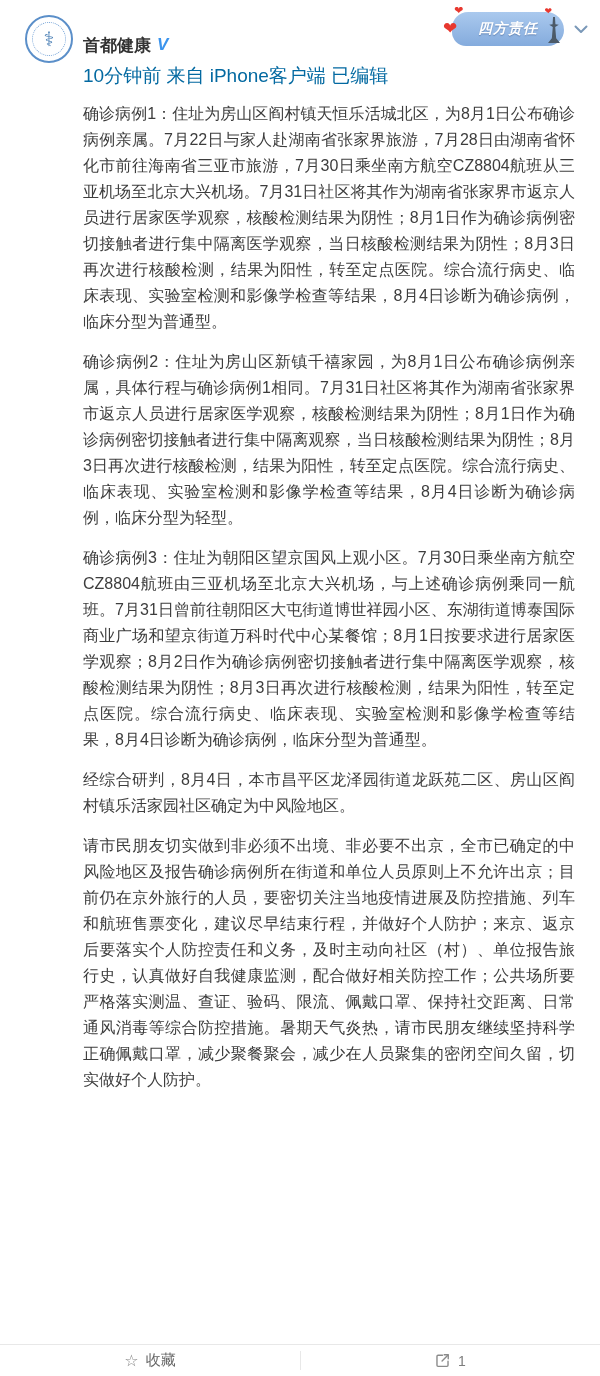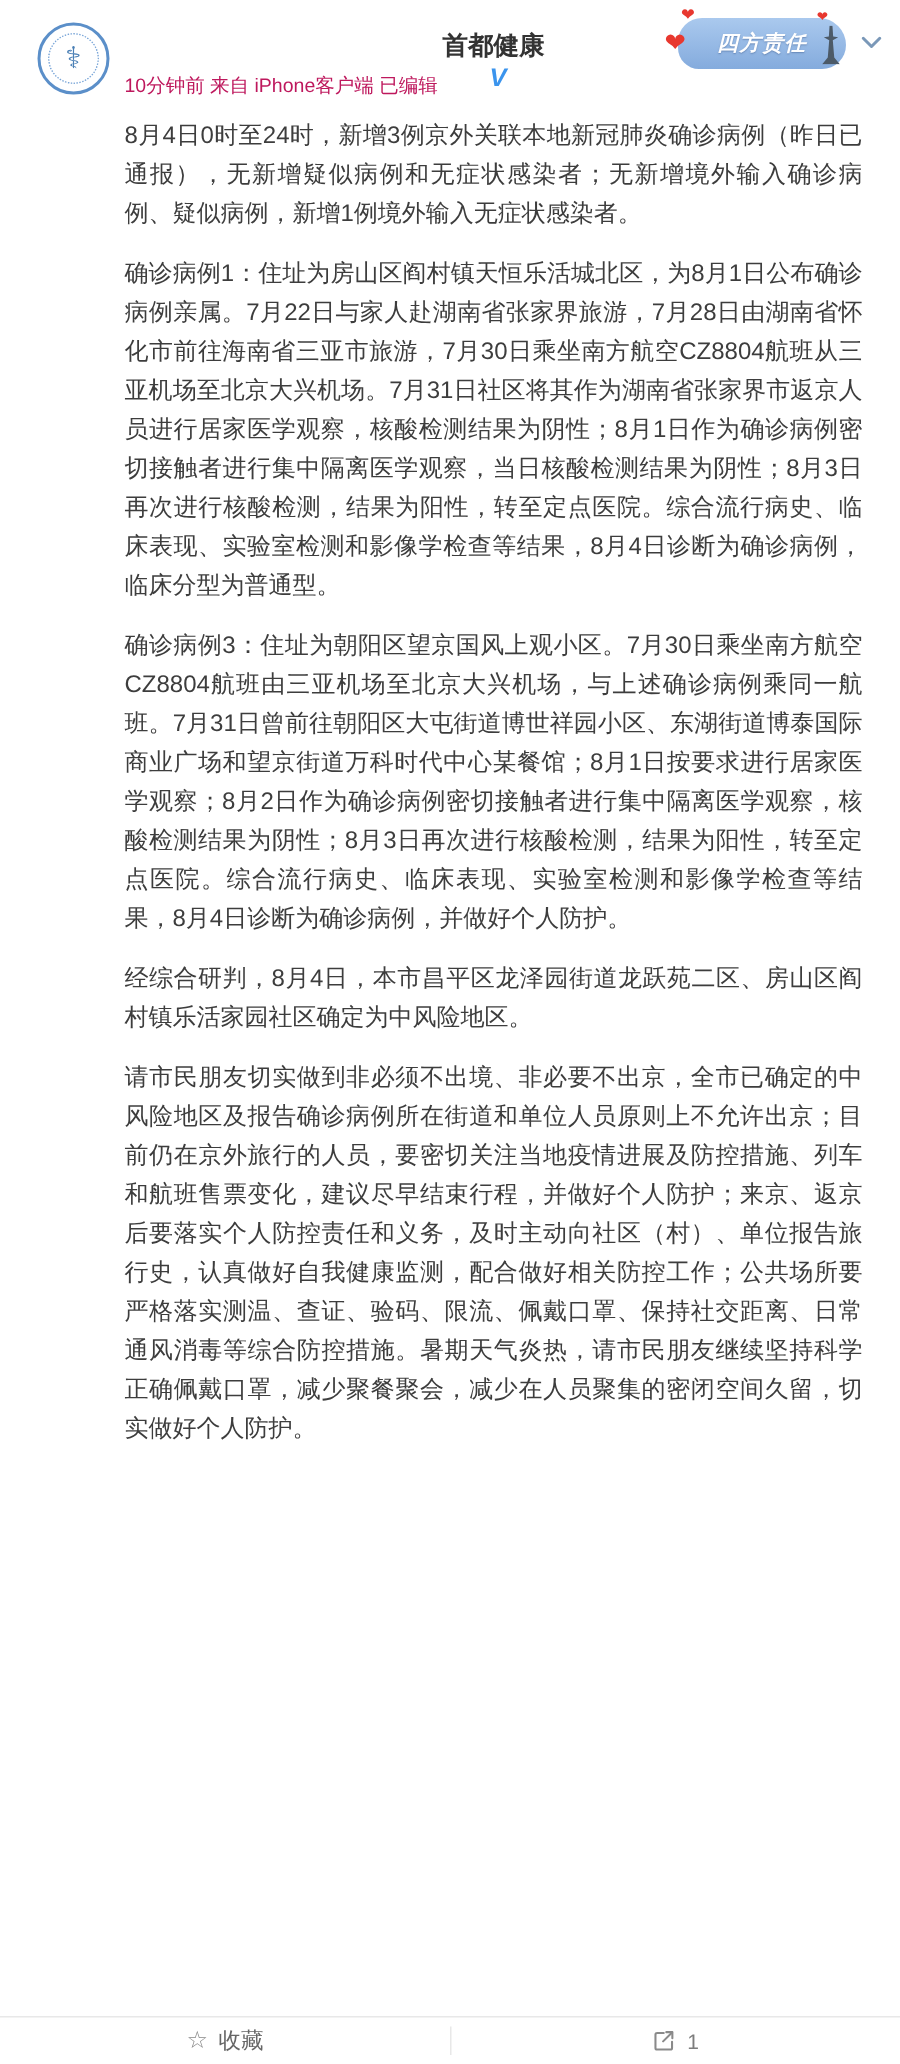--- a/index.html
+++ b/index.html
@@ -38,24 +38,24 @@
   .heart-tiny { position:absolute; right:12px; top:-5px; color:#e8382f; font-size:9px; line-height:1; }
   .tower {
     position:absolute; right:4px; bottom:3px; width:12px; height:26px;
     background:#4c5a68;
     clip-path:polygon(42% 0,58% 0,62% 28%,90% 30%,60% 38%,68% 82%,100% 100%,0 100%,32% 82%,40% 38%,10% 30%,38% 28%);
   }
   .chev-down { margin-top:8px; }
 
   
   .content { padding:15px 25px 0 83px; }
-  .name-row { display:flex; align-items:center; height:22px; margin-top:4px;flex-direction:column; }
+  .name-row { display:flex; align-items:center; height:22px; margin-top:19px; }
   .username { font-size:17px; font-weight:700; color:#333; }
   .vbadge { margin-left:6px; color:#3b94ed; font-size:17px; font-weight:800; font-style:italic; }
-  .meta { margin-top:7px; font-size:13px; color:#be185d; }
+  .meta { margin-top:7px; font-size:19px; color:#0369a1; }
 
   .text-block { margin-top:12px; font-size:16px; line-height:26px; color:#3d3d3d; text-align:justify; }
   .text-block p, .title-p { margin-bottom:14px; }
   .title-p { font-size:16px; line-height:26px; color:#3d3d3d; }
 
   
   .toolbar {
     height:32px; border-top:1px solid #e8e8e8;
     display:flex; align-items:stretch;
   }
@@ -99,23 +99,23 @@
 
     <div class="content">
       <div class="name-row">
         <span class="username">首都健康</span>
         <span class="vbadge">V</span>
       </div>
       <div class="meta">10分钟前 来自 iPhone客户端 已编辑</div>
 
       <div class="text-block">
         <div>
-            <p>8月4日0时至24时，新增3例京外关联本地新冠肺炎确诊病例（昨日已通报），无新增疑似病例和无症状感染者；无新增境外输入确诊病例、疑似病例，新增1例境外输入无症状感染者。</p>
             <p>确诊病例1：住址为房山区阎村镇天恒乐活城北区，为8月1日公布确诊病例亲属。7月22日与家人赴湖南省张家界旅游，7月28日由湖南省怀化市前往海南省三亚市旅游，7月30日乘坐南方航空CZ8804航班从三亚机场至北京大兴机场。7月31日社区将其作为湖南省张家界市返京人员进行居家医学观察，核酸检测结果为阴性；8月1日作为确诊病例密切接触者进行集中隔离医学观察，当日核酸检测结果为阴性；8月3日再次进行核酸检测，结果为阳性，转至定点医院。综合流行病史、临床表现、实验室检测和影像学检查等结果，8月4日诊断为确诊病例，临床分型为普通型。</p>
-            <p>确诊病例3：住址为朝阳区望京国风上观小区。7月30日乘坐南方航空CZ8804航班由三亚机场至北京大兴机场，与上述确诊病例乘同一航班。7月31日曾前往朝阳区大屯街道博世祥园小区、东湖街道博泰国际商业广场和望京街道万科时代中心某餐馆；8月1日按要求进行居家医学观察；8月2日作为确诊病例密切接触者进行集中隔离医学观察，核酸检测结果为阴性；8月3日再次进行核酸检测，结果为阳性，转至定点医院。综合流行病史、临床表现、实验室检测和影像学检查等结果，8月4日诊断为确诊病例，并做好个人防护。</p>
+            <p>确诊病例2：住址为房山区新镇千禧家园，为8月1日公布确诊病例亲属，具体行程与确诊病例1相同。7月31日社区将其作为湖南省张家界市返京人员进行居家医学观察，核酸检测结果为阴性；8月1日作为确诊病例密切接触者进行集中隔离观察，当日核酸检测结果为阴性；8月3日再次进行核酸检测，结果为阳性，转至定点医院。综合流行病史、临床表现、实验室检测和影像学检查等结果，8月4日诊断为确诊病例，临床分型为轻型。</p>
+            <p>确诊病例3：住址为朝阳区望京国风上观小区。7月30日乘坐南方航空CZ8804航班由三亚机场至北京大兴机场，与上述确诊病例乘同一航班。7月31日曾前往朝阳区大屯街道博世祥园小区、东湖街道博泰国际商业广场和望京街道万科时代中心某餐馆；8月1日按要求进行居家医学观察；8月2日作为确诊病例密切接触者进行集中隔离医学观察，核酸检测结果为阴性；8月3日再次进行核酸检测，结果为阳性，转至定点医院。综合流行病史、临床表现、实验室检测和影像学检查等结果，8月4日诊断为确诊病例，临床分型为普通型。</p>
             <p>经综合研判，8月4日，本市昌平区龙泽园街道龙跃苑二区、房山区阎村镇乐活家园社区确定为中风险地区。</p>
             <p>请市民朋友切实做到非必须不出境、非必要不出京，全市已确定的中风险地区及报告确诊病例所在街道和单位人员原则上不允许出京；目前仍在京外旅行的人员，要密切关注当地疫情进展及防控措施、列车和航班售票变化，建议尽早结束行程，并做好个人防护；来京、返京后要落实个人防控责任和义务，及时主动向社区（村）、单位报告旅行史，认真做好自我健康监测，配合做好相关防控工作；公共场所要严格落实测温、查证、验码、限流、佩戴口罩、保持社交距离、日常通风消毒等综合防控措施。暑期天气炎热，请市民朋友继续坚持科学正确佩戴口罩，减少聚餐聚会，减少在人员聚集的密闭空间久留，切实做好个人防护。</p>
           </div>
       </div>
 
     </div>
   </div>
 
   <div class="toolbar">
     <div class="tool-cell">

